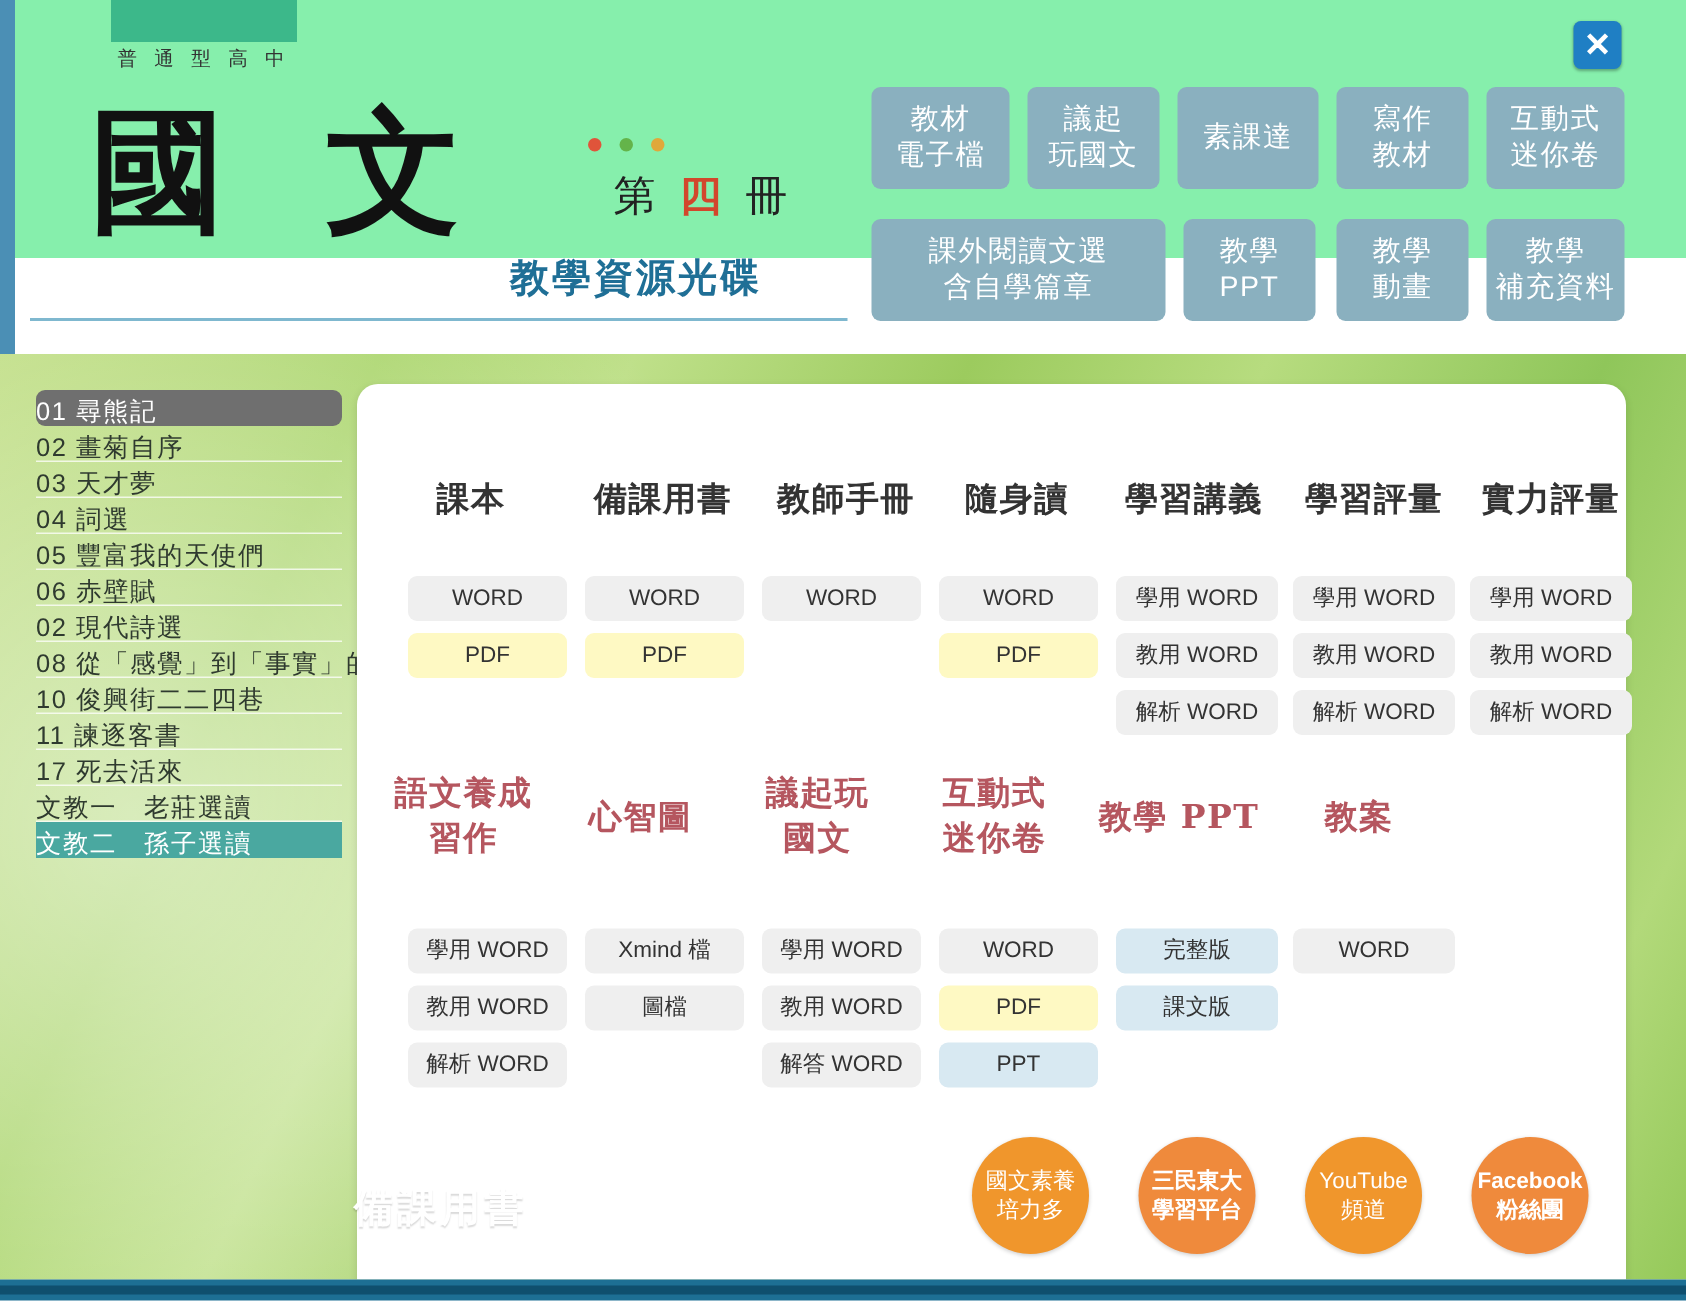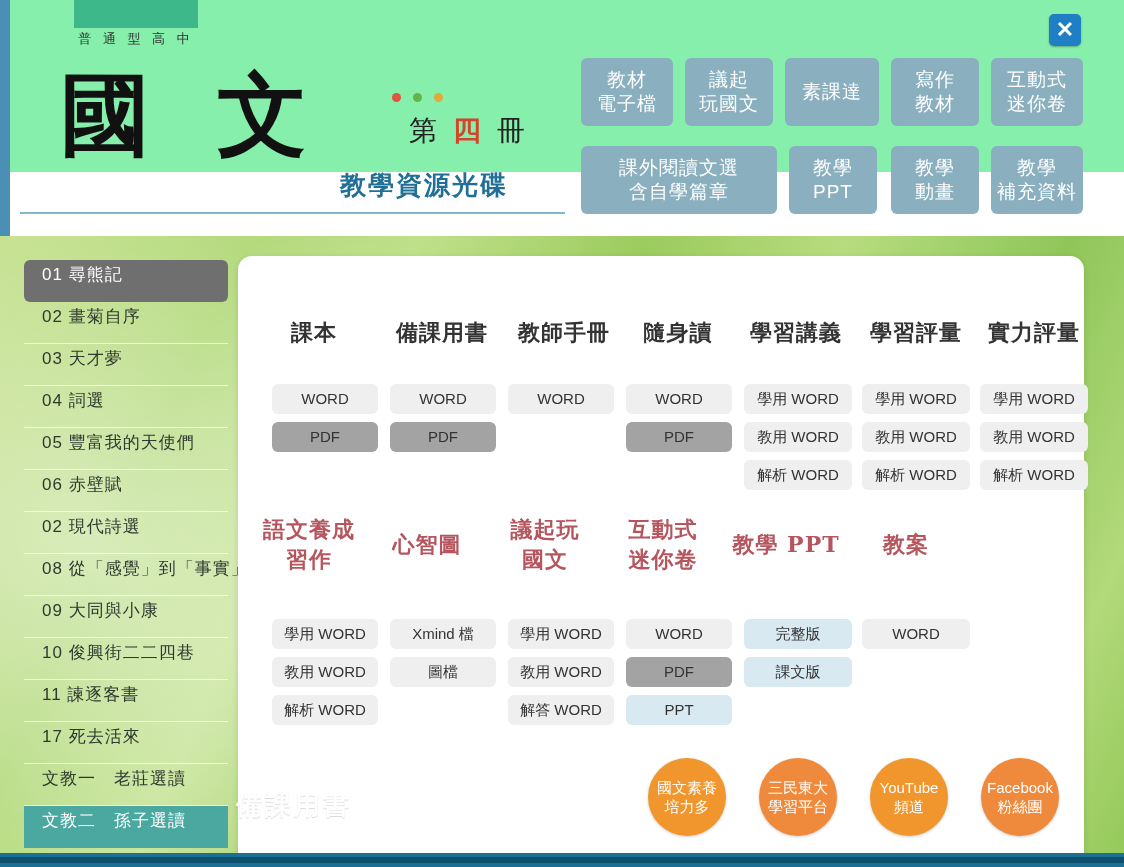--- a/index.html
+++ b/index.html
@@ -101,23 +101,22 @@
   #bottom-bar-inner{
     position:absolute; left:0; top:857px; width:1124px; height:6px;
     background:#0f4f6e;
   }
 
   
   #sidebar {
     position:absolute; left:24px; top:24px; width:204px;
   }
   .side-item {
-    height:42px; line-height:30px;
+    height:24px; line-height:30px;
     font-size:17px; color:#2f3a2f;
-    padding-left:18px;
     border-bottom:1px solid rgba(255,255,255,.75);
     cursor:pointer;
     white-space:nowrap;
     letter-spacing:1px;
   }
   .side-item.active {
     background:#6f6f6f; color:#ffffff; border-radius:6px;
     border-bottom:none;
   }
   .side-item.teal {
@@ -142,32 +141,32 @@
     height:30px; line-height:30px;
     border-radius:6px;
     text-align:center;
     font-size:15px;
     color:#333;
     cursor:pointer;
     white-space:nowrap;
     margin-left:16px;
   }
   .chip.grey { background:#efefef; }
-  .chip.cream { background:#a3a3a3;text-align:center; }
+  .chip.cream { background:#fef9c3;text-align:center; }
   .chip.blue { background:#d8e9f2; }
 
   
   .bubble {
     position:absolute; width:78px; height:78px; border-radius:50%;
     background:#f0962c; color:#ffffff;
     display:flex; flex-direction:column; align-items:center; justify-content:center;
     font-size:15px; line-height:19px; text-align:center; cursor:pointer;
     box-shadow:0 1px 3px rgba(0,0,0,.2);
   }
-  .bubble.alt { background:#ef8a3c; }
+  .bubble.alt { background:#ef8a3c;font-weight:bold; }
 
   #logo {
     position:absolute; left:236px; top:552px; width:180px; height:40px;
     color:#ffffff; font-size:26px; font-weight:700; letter-spacing:3px;
     font-family:"DejaVu Serif", serif;
     text-shadow:0 1px 1px rgba(0,0,0,.15);
   }
 </style>
 </head>
 <body>
@@ -251,21 +250,20 @@
 
   <div id="sidebar">
     <div class="side-item active">01 尋熊記</div>
     <div class="side-item">02 畫菊自序</div>
     <div class="side-item">03 天才夢</div>
     <div class="side-item">04 詞選</div>
     <div class="side-item">05 豐富我的天使們</div>
     <div class="side-item">06 赤壁賦</div>
     <div class="side-item">02 現代詩選</div>
     <div class="side-item">08 從「感覺」到「事實」的差距</div>
-    <div class="side-item">09 大同與小康</div>
     <div class="side-item">10 俊興街二二四巷</div>
     <div class="side-item">11 諫逐客書</div>
     <div class="side-item">17 死去活來</div>
     <div class="side-item">文教一　老莊選讀</div>
     <div class="side-item teal">文教二　孫子選讀</div>
   </div>
 
   <div id="panel">
 
     <div class="col-head" style="left:16px;  top:62px; width:120px;">課本</div>

